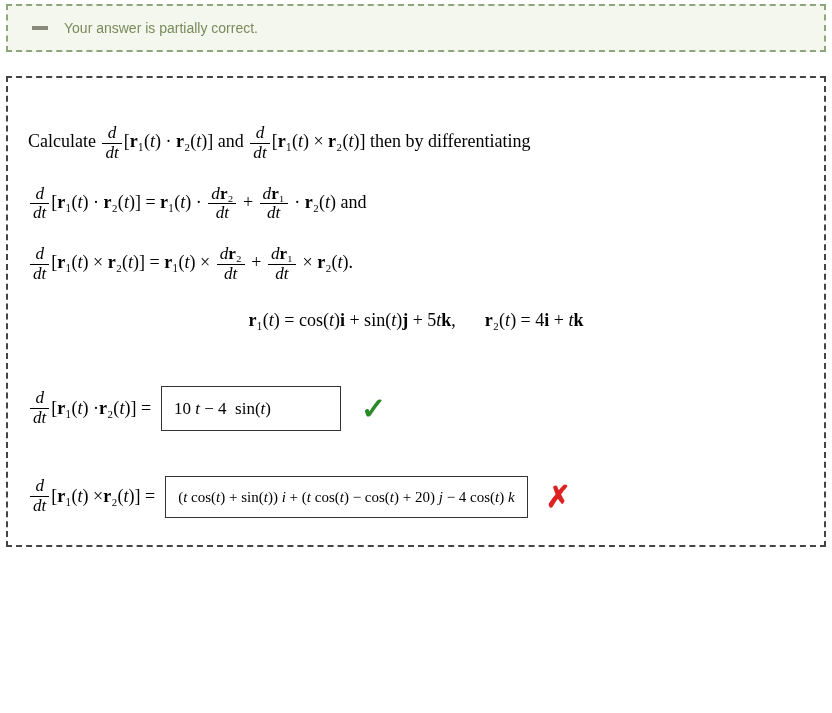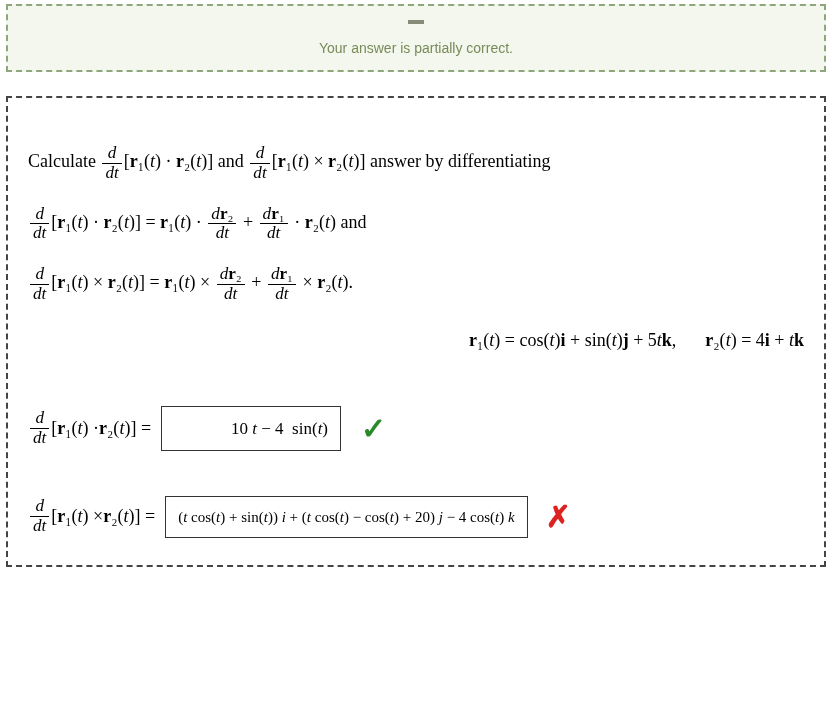--- a/index.html
+++ b/index.html
@@ -14,21 +14,20 @@
       padding: 0;
     }
     .feedback-box {
       border: 2px dashed #8fa67d;
       background: #f3f7ed;
       padding: 14px 24px;
       margin: 4px 6px 24px 6px;
       display: flex;
       align-items: center;
       gap: 16px;
-      flex-direction: column;
     }
     .minus-icon {
       width: 16px;
       height: 4px;
       background: #8a8a7a;
       display: inline-block;
     }
     .feedback-text {
       font-family: 'Helvetica Neue', Arial, sans-serif;
       font-size: 14px;
@@ -61,36 +60,35 @@
     }
     .frac .den {
       display: block;
       padding: 0 3px;
       line-height: 1.1;
     }
     .bold {
       font-weight: bold;
     }
     .given {
-      text-align: right;
+      text-align: center;
       margin: 22px 0 50px 0;
     }
     .answer-row {
       display: flex;
       align-items: center;
       margin: 40px 0;
     }
     .answer-box {
       border: 1.5px solid #333;
       padding: 8px 12px;
       font-size: 17px;
       font-family: Georgia, serif;
       min-width: 180px;
       margin: 0 10px;
-      text-align: right;
     }
     .check-icon {
       color: #2a8a2a;
       font-size: 30px;
       font-weight: bold;
       margin-left: 10px;
     }
     .x-icon {
       color: #d22;
       font-size: 30px;
@@ -120,21 +118,21 @@
     <span>Calculate </span>
     <span class="frac">
       <span class="num italic">d</span>
       <span class="den italic">dt</span>
     </span>[<span class="bold">r</span>₁(<span class="italic">t</span>) · <span class="bold">r</span>₂(<span class="italic">t</span>)]
     <span> and </span>
     <span class="frac">
       <span class="num italic">d</span>
       <span class="den italic">dt</span>
     </span>[<span class="bold">r</span>₁(<span class="italic">t</span>) × <span class="bold">r</span>₂(<span class="italic">t</span>)]
-    <span> answer by differentiating</span>
+    <span> then by differentiating</span>
   </div>
 
 
   <div class="math-line" style="margin-top:14px">
     <span class="frac">
       <span class="num italic">d</span>
       <span class="den italic">dt</span>
     </span>[<span class="bold">r</span>₁(<span class="italic">t</span>) · <span class="bold">r</span>₂(<span class="italic">t</span>)] = <span class="bold">r</span>₁(<span class="italic">t</span>) ·
     <span class="frac">
       <span class="num"><span class="italic">d</span><span class="bold">r</span>₂</span>

